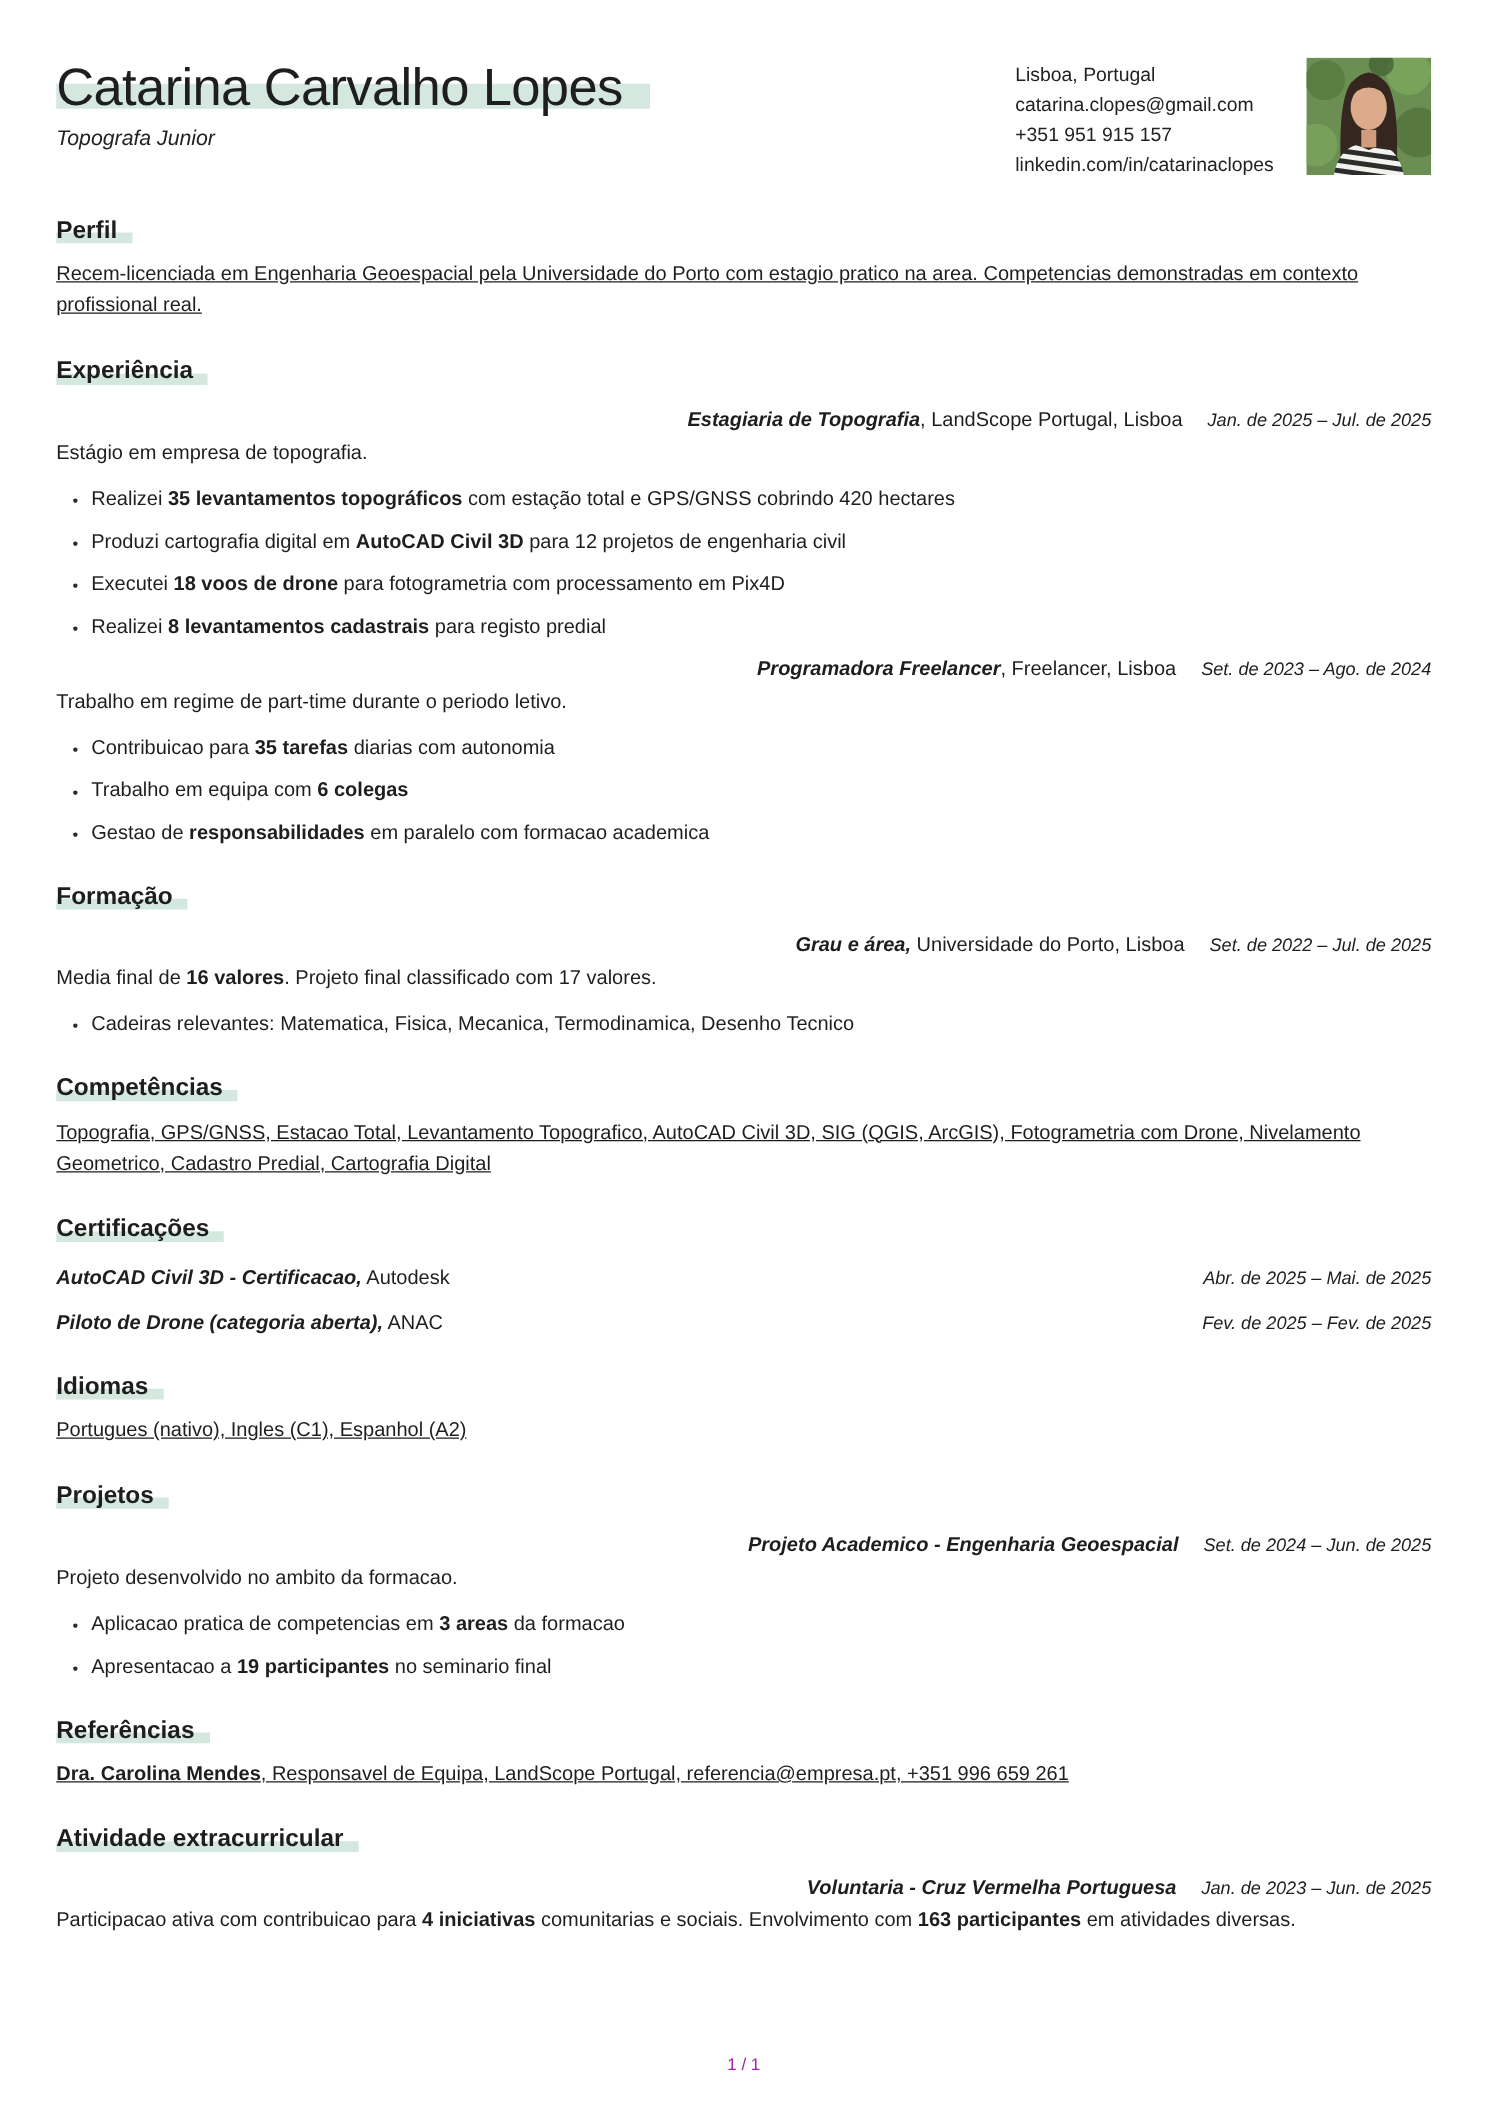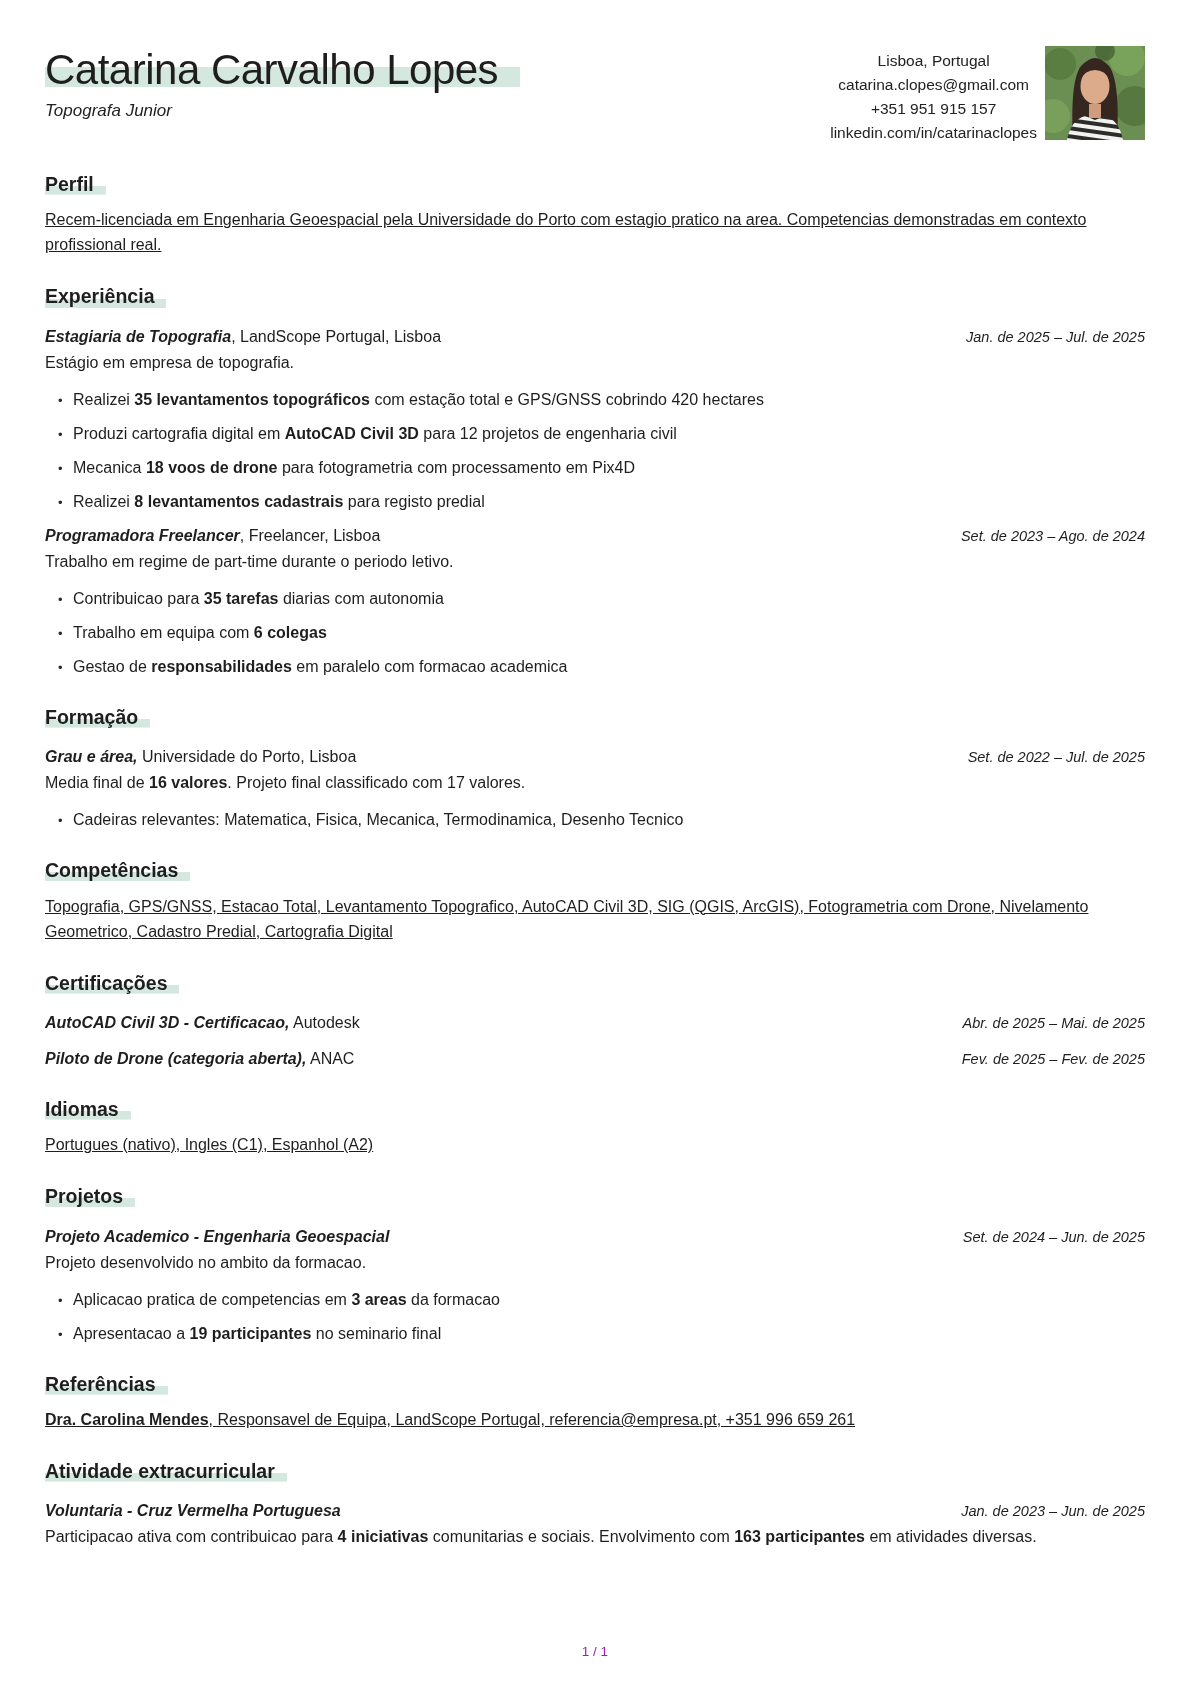--- a/index.html
+++ b/index.html
@@ -19,42 +19,42 @@
     font-size:42px; font-weight:400; letter-spacing:-0.5px; line-height:1.15;
     display:inline-block;
     padding-right:22px;
     background-image:linear-gradient(#d5e8df,#d5e8df);
     background-repeat:no-repeat;
     background-size:100% 42%;
     background-position:0 74%;
   }
   .job-title { font-style:italic; font-size:17px; margin-top:7px; color:#222; }
   .header-right { display:flex; align-items:flex-start; }
-  .contact { text-align:center; font-size:15.5px; line-height:24px; margin-right:8px; padding-top:3px; color:#222; }
+  .contact { text-align:left; font-size:15.5px; line-height:24px; margin-right:26px; padding-top:3px; color:#222; }
   .photo { width:100px; height:94px; overflow:hidden; flex:0 0 auto; }
   .photo svg { display:block; }
 
   
   .section { margin-top:27px; }
   .section-heading {
     font-size:19.5px; font-weight:700; margin:0 0 11px 0; line-height:1.25;
   }
   .section-heading .hl {
     display:inline-block; padding-right:12px;
     background-image:linear-gradient(#d5e8df,#d5e8df);
     background-repeat:no-repeat;
     background-size:100% 36%;
     background-position:0 92%;
   }
   .body-text { font-size:16px; line-height:25px; margin:0;text-decoration:underline; }
 
   
   .entry { }
   .entry:first-of-type { margin-top:16px; }
-  .entry-head { display:flex; justify-content:space-between; align-items:baseline;gap:24px; }
+  .entry-head { display:flex; justify-content:flex-end; align-items:baseline; }
   .entry-title { font-size:16px; line-height:23px; }
   .t-em { font-weight:700; font-style:italic; }
   .date { font-style:italic; font-size:14.5px; white-space:nowrap; padding-left:20px; color:#1e1e1e; }
   .entry-sub { font-size:16px; line-height:24px; margin-top:3px; }
 
   ul.bullets { margin:13px 0 0 0; padding:0 0 0 28px; list-style:none; }
   ul.bullets li { position:relative; font-size:16px; line-height:23px; margin-bottom:11px; }
   ul.bullets li::before {
     content:"•"; position:absolute; left:-15px; top:1px; font-size:13px; color:#2a2a2a;
   }
@@ -120,21 +120,21 @@
 
     <div class="entry">
       <div class="entry-head">
         <div class="entry-title"><span class="t-em">Estagiaria de Topografia</span><span>, LandScope Portugal, Lisboa</span></div>
         <div class="date">Jan. de 2025 – Jul. de 2025</div>
       </div>
       <div class="entry-sub">Estágio em empresa de topografia.</div>
       <ul class="bullets">
         <li><span>Realizei </span><strong>35 levantamentos topográficos</strong><span> com estação total e GPS/GNSS cobrindo 420 hectares</span></li>
         <li><span>Produzi cartografia digital em </span><strong>AutoCAD Civil 3D</strong><span> para 12 projetos de engenharia civil</span></li>
-        <li><span>Mecanica </span><strong>18 voos de drone</strong><span> para fotogrametria com processamento em Pix4D</span></li>
+        <li><span>Executei </span><strong>18 voos de drone</strong><span> para fotogrametria com processamento em Pix4D</span></li>
         <li><span>Realizei </span><strong>8 levantamentos cadastrais</strong><span> para registo predial</span></li>
       </ul>
     </div>
 
     <div class="entry">
       <div class="entry-head">
         <div class="entry-title"><span class="t-em">Programadora Freelancer</span><span>, Freelancer, Lisboa</span></div>
         <div class="date">Set. de 2023 – Ago. de 2024</div>
       </div>
       <div class="entry-sub">Trabalho em regime de part-time durante o periodo letivo.</div>

